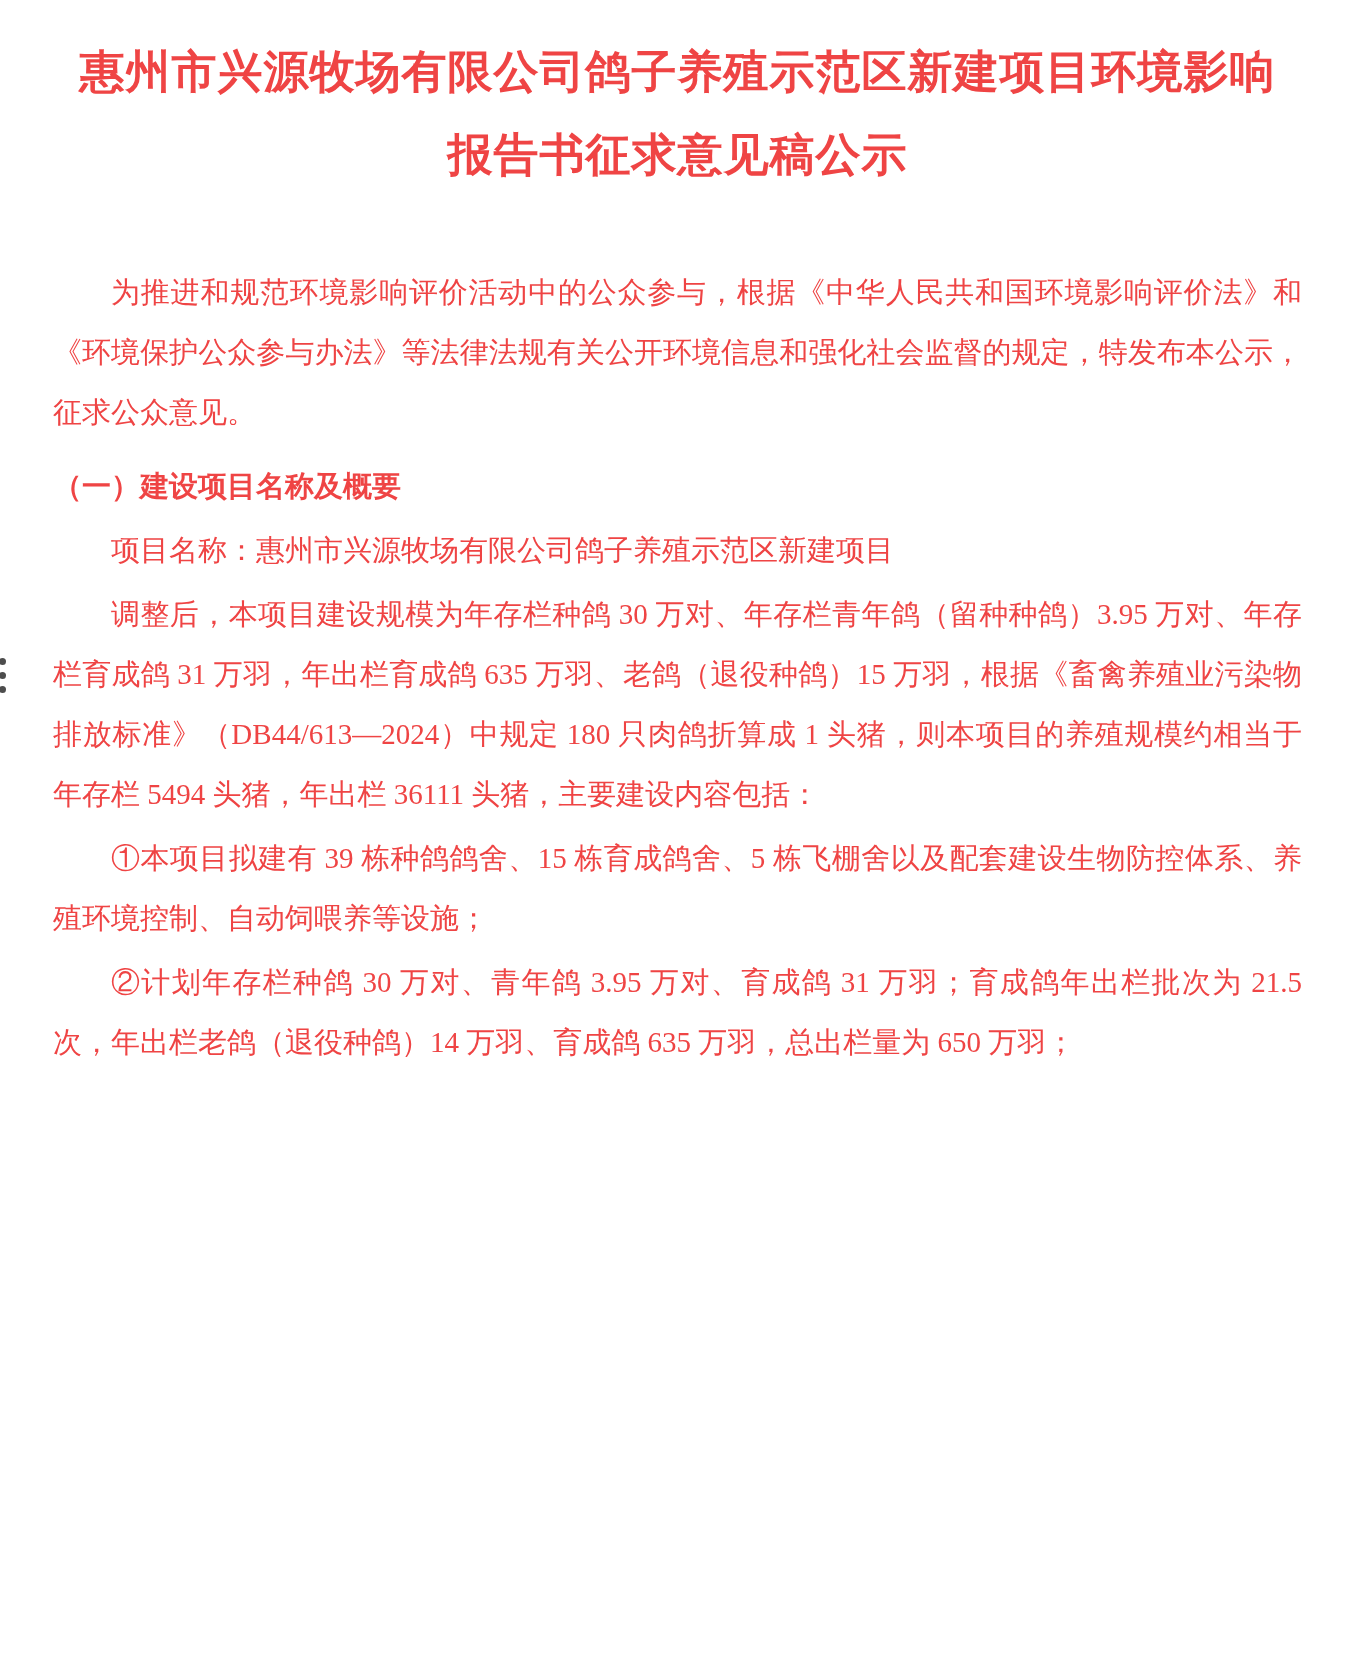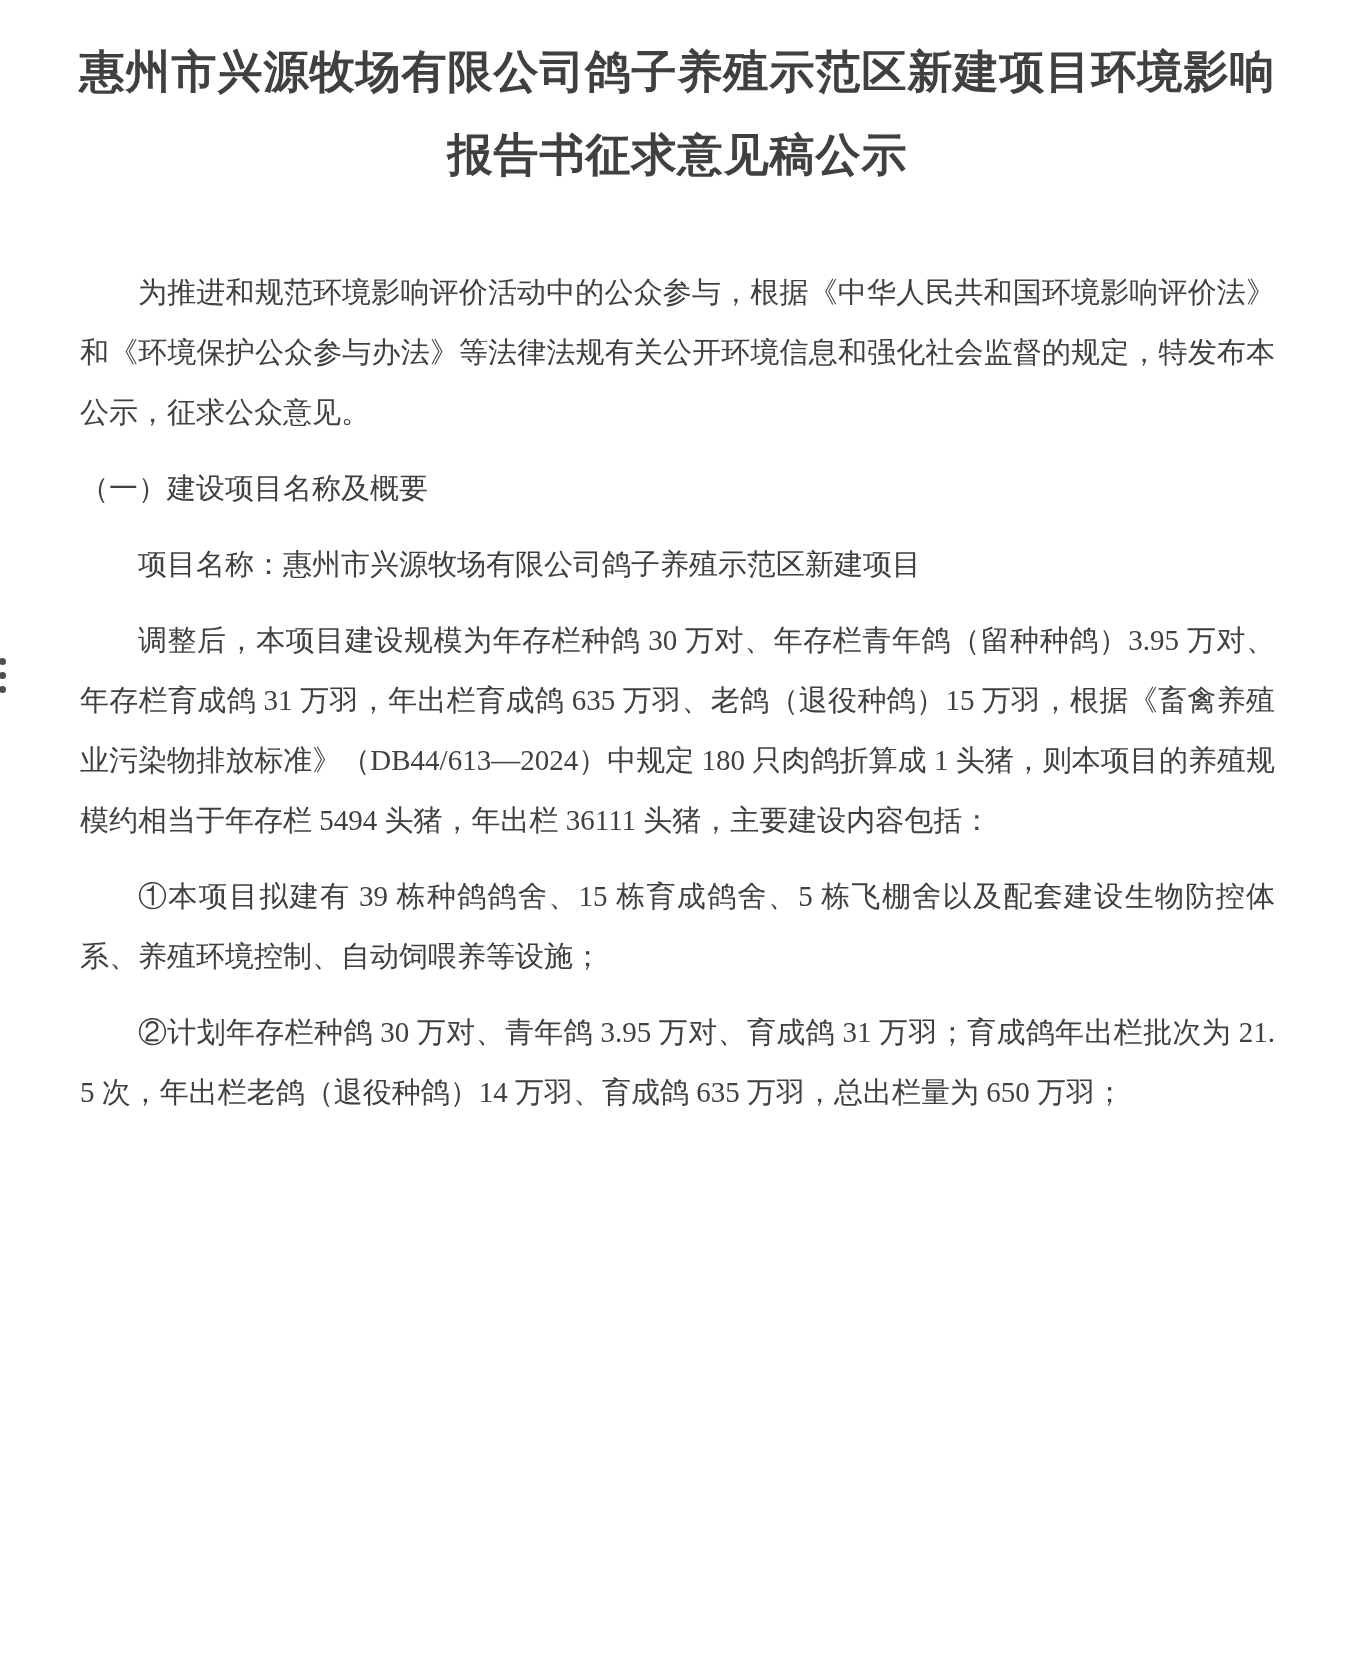--- a/index.html
+++ b/index.html
@@ -5,50 +5,50 @@
   html, body {
     margin: 0;
     padding: 0;
     background: #ffffff;
   }
   .page {
     position: relative;
     width: 1355px;
     height: 1175px;
     box-sizing: border-box;
-    padding: 0 64px;
+    padding: 0 49px;
     background: #ffffff;
-    color: #404040;
+    color: #ef4444;
     overflow: hidden;
     font-family: "Liberation Serif", "DejaVu Serif", serif;
   }
   .doc-title {
     margin: 30px 0 0 0;
     font-family: "Liberation Sans", "DejaVu Sans", sans-serif;
     font-weight: 900;
     font-size: 45px;
     line-height: 83px;
     text-align: center;
     letter-spacing: 1px;
   }
   .title-line { display: block; }
   .para {
-    margin: 16px;
+    margin: 4px;
     font-size: 29px;
     line-height: 60px;
     text-align: justify;
     text-align-last: left;
     text-justify: inter-ideograph;
     word-break: break-all;
   }
   .indent { text-indent: 2em; }
   .para-first { margin-top: 66px; }
   .section-heading {
     margin-top: 14px;
-    font-weight: normal;
+    font-weight: bold;
     text-indent: 0;
   }
   .para-summary { margin-top: 12px; }
   .para-item { margin-top: 2px; }
   .side-handle {
     position: absolute;
     left: -3px;
     top: 656px;
     display: flex;
     flex-direction: column;

